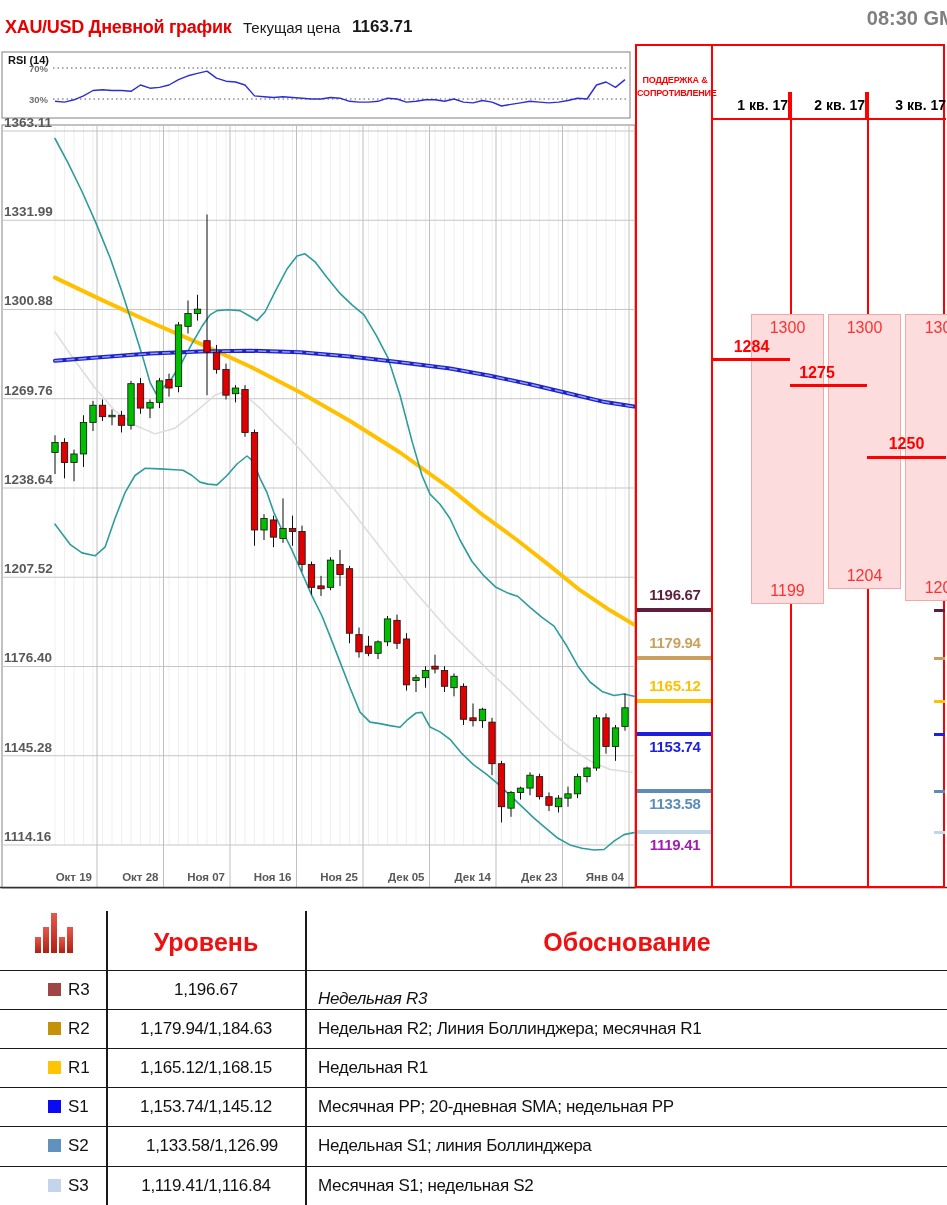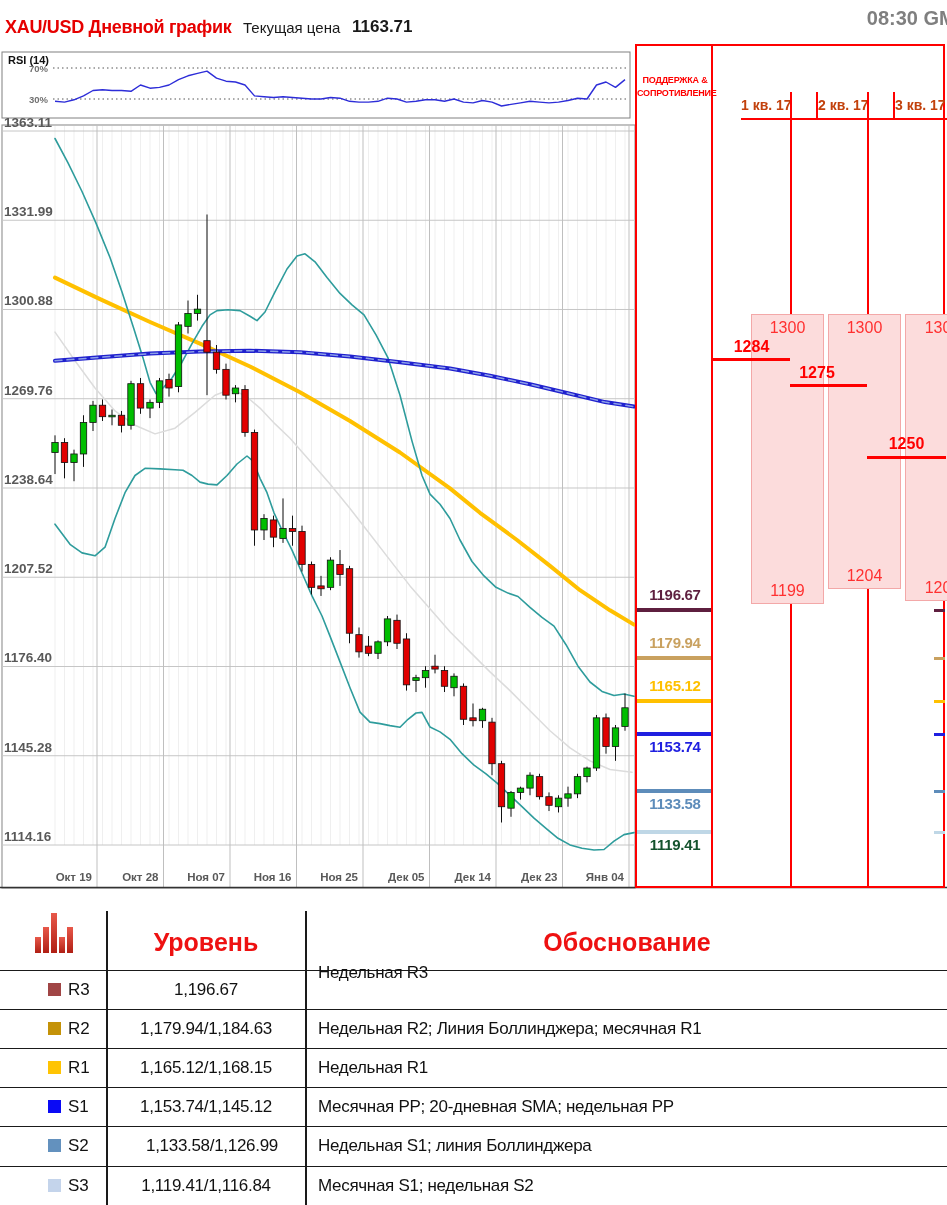--- a/index.html
+++ b/index.html
@@ -16,21 +16,21 @@
   .panel{position:absolute;left:635px;top:44px;width:310px;height:844px;border:2px solid #ff0000;
          box-sizing:border-box;background:#ffffff;}
   .sr-col{position:absolute;left:0;top:0;width:76px;height:100%;border-right:2px solid #ff0000;box-sizing:border-box;}
   .sr-head{position:absolute;left:0;top:28px;width:76px;text-align:center;color:#ff0000;
            font-size:9px;font-weight:bold;line-height:13px;letter-spacing:-0.2px;}
   .fc-title{position:absolute;left:76px;top:0;width:232px;height:46px;border-bottom:2px solid #ff0000;
             box-sizing:border-box;text-align:center;color:#ff0000;font-size:31px;font-weight:bold;
             line-height:46px;letter-spacing:-0.5px;}
   .fc-qrow{position:absolute;left:76px;top:46px;width:232px;height:28px;}
   .fc-qcell{position:absolute;top:0;height:28px;border-bottom:2px solid #ff0000;border-right:2px solid #ff0000;
-            box-sizing:border-box;text-align:left;color:#c2410c;font-size:14px;font-weight:bold;line-height:26px;margin-left:28px;}
+            box-sizing:border-box;text-align:right;color:#000000;font-size:14px;font-weight:bold;line-height:26px;}
   .fc-colsep{position:absolute;width:2px;background:#ff0000;top:46px;bottom:0;}
   .fc-box{position:absolute;box-sizing:border-box;background:#fcdcdc;border:1px solid #f3a8a8;margin-left:36px;}
   .fc-high{position:absolute;top:4px;left:0;width:100%;text-align:center;font-size:16px;color:#ff3030;}
   .fc-low{position:absolute;bottom:3px;left:0;width:100%;text-align:center;font-size:16px;color:#ff3030;}
   .fc-midline{position:absolute;height:3px;background:#ff0000;}
   .fc-midlabel{position:absolute;width:100%;text-align:center;font-size:16px;font-weight:bold;color:#ff0000;}
   .sr-line{position:absolute;height:4px;}
   .sr-label{position:absolute;width:76px;text-align:center;font-size:15px;font-weight:bold;letter-spacing:-0.3px;}
   .sr-tick{position:absolute;height:3px;width:11px;right:-2px;}
   
@@ -316,21 +316,21 @@
         <div class="sr-line" style="left: 0px; width: 74px; top: 652.8px; background: rgb(255, 192, 0);"></div>
         <div class="sr-label" style="color: rgb(255, 192, 0); top: 630.8px;">1165.12</div>
         <div class="sr-tick" style="top: 653.8px; background: rgb(255, 192, 0);"></div>
         <div class="sr-line" style="left: 0px; width: 74px; top: 685.5px; background: rgb(31, 31, 224);"></div>
         <div class="sr-label" style="color: rgb(31, 31, 224); top: 691.5px;">1153.74</div>
         <div class="sr-tick" style="top: 686.5px; background: rgb(31, 31, 224);"></div>
         <div class="sr-line" style="left: 0px; width: 74px; top: 743.3px; background: rgb(93, 140, 186);"></div>
         <div class="sr-label" style="color: rgb(93, 140, 186); top: 749.3px;">1133.58</div>
         <div class="sr-tick" style="top: 744.3px; background: rgb(93, 140, 186);"></div>
         <div class="sr-line" style="left: 0px; width: 74px; top: 783.9px; background: rgb(191, 215, 230);"></div>
-        <div class="sr-label" style="color: #14532d; top: 789.9px;">1119.41</div>
+        <div class="sr-label" style="color: #a21caf; top: 789.9px;">1119.41</div>
         <div class="sr-tick" style="top: 784.9px; background: rgb(191, 215, 230);"></div>
         <div class="fc-box" style="left: 78px; width: 73px; top: 268px; height: 289.7px;">
           <div class="fc-high">1300</div>
           <div class="fc-low">1199</div>
         </div>
         <div class="fc-midline" style="left: 76px; width: 77px; top: 312.4px;"></div>
         <div class="fc-midlabel" style="left: 76px; width: 77px; top: 291.9px;">1284</div>
         <div class="fc-box" style="left: 155px; width: 73px; top: 268px; height: 275.3px;">
           <div class="fc-high">1300</div>
           <div class="fc-low">1204</div>
@@ -356,21 +356,21 @@
     </div>
     <div class="vline" style="left:106px"></div>
     <div class="vline" style="left:305px"></div>
     <div class="tbl-h" style="left:107px;width:198px;text-align:center;top:23px">Уровень</div>
     <div class="tbl-h" style="left:307px;width:640px;text-align:center;top:23px">Обоснование</div>
     <div id="table-rows">
         <div class="hline" style="top: 65px;"></div>
         <div class="trow-sq" style="left: 48px; top: 78px; background: rgb(160, 69, 69);"></div>
         <div class="trow-label" style="left: 68px; top: 75px;">R3</div>
         <div class="trow-val" style="left: 107px; top: 75px;">1,196.67</div>
-        <div class="trow-just" style="top: 58px;">Недельная R3</div>
+        <div class="trow-just" style="top: 84px; font-style: italic;">Недельная R3</div>
         <div class="hline" style="top: 104.1px;"></div>
         <div class="trow-sq" style="left: 48px; top: 117.1px; background: rgb(196, 146, 8);"></div>
         <div class="trow-label" style="left: 68px; top: 114.1px;">R2</div>
         <div class="trow-val" style="left: 107px; top: 114.1px;">1,179.94/1,184.63</div>
         <div class="trow-just" style="top: 114.1px;">Недельная R2; Линия Боллинджера; месячная R1</div>
         <div class="hline" style="top: 143.2px;"></div>
         <div class="trow-sq" style="left: 48px; top: 156.2px; background: rgb(255, 196, 3);"></div>
         <div class="trow-label" style="left: 68px; top: 153.2px;">R1</div>
         <div class="trow-val" style="left: 107px; top: 153.2px;">1,165.12/1,168.15</div>
         <div class="trow-just" style="top: 153.2px;">Недельная R1</div>

